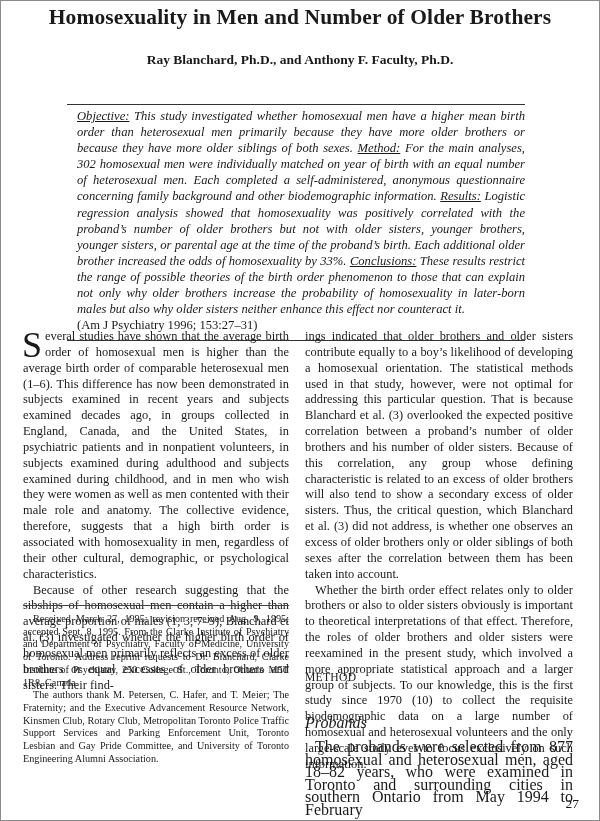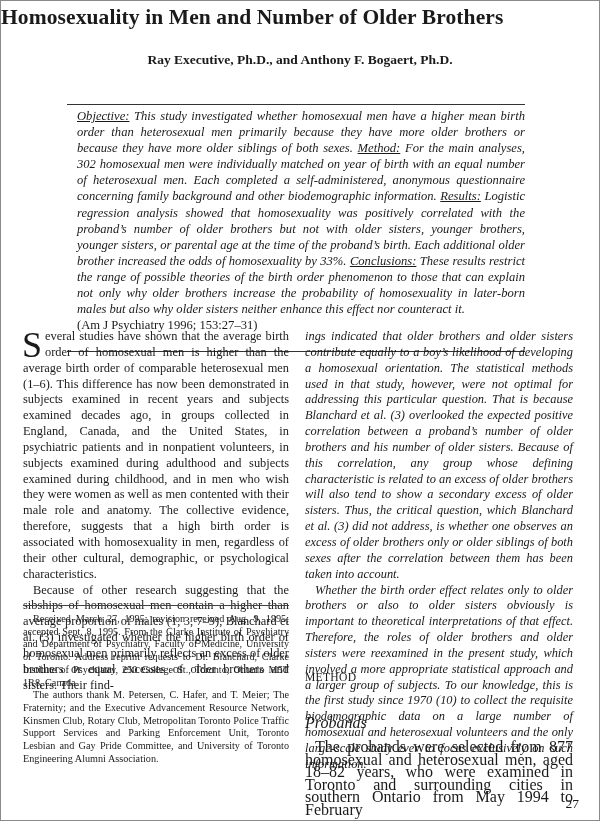--- a/index.html
+++ b/index.html
@@ -5,43 +5,43 @@
   html, body { margin: 0; padding: 0; background: #ffffff; }
   body {
     width: 600px; height: 821px; position: relative; overflow: hidden;
     font-family: "Liberation Serif", "DejaVu Serif", serif; color: #1a1a1a;
   }
   .page-frame {
     position: absolute; left: 0; top: 0; width: 598px; height: 819px;
     border: 1px solid #8a8a8a; background: #fff;
   }
   .title {
-    position: absolute; left: 0; right: 0; top: 4px; text-align: left;
+    position: absolute; left: 0; right: 0; top: 4px; text-align: center;
     font-size: 21.5px; font-weight: bold; letter-spacing: 0.1px; margin: 0;
   }
   .authors {
     position: absolute; left: 0; right: 0; top: 51px; text-align: center;
     font-size: 13.5px; font-weight: bold; margin: 0;
   }
   .abstract {
     position: absolute; left: 66px; top: 103px; width: 458px;
     border-top: 1.5px solid #333; border-bottom: 1.5px solid #333;
-    padding: 3px 0 18px 0;
+    padding: 3px 0 7px 0;
     font-size: 12.6px; line-height: 16.1px; font-style: italic;
     text-align: justify;
   }
   .abstract .lbl { text-decoration: underline; }
   .abstract .indent { padding-left: 10px; }
   .abstract .citation { font-style: normal; display: block; padding-left: 10px; }
   .col {
     position: absolute; top: 328px; width: 266px;
     font-size: 12.4px; line-height: 15.85px; text-align: justify;
   }
   .col-left { left: 22px; }
-  .col-right { left: 304px; width: 268px; top: 328px; font-style: italic; }
+  .col-right { left: 304px; width: 268px; top: 328px; }
   .col p { margin: 0; }
   .col p.ind { text-indent: 10px; }
   .dropcap {
     float: left; font-size: 36px; line-height: 30px; margin: 1px 3px 0 -1px;
   }
   .footnote-rule {
     position: absolute; left: 22px; top: 604px; width: 266px; height: 0;
     border-top: 1.3px solid #444;
   }
   .footnotes {
@@ -69,21 +69,21 @@
   .page-number {
     position: absolute; right: 20px; top: 795px; font-size: 13.5px; margin-left: 39px;
   }
 </style>
 </head>
 <body>
 
 <div class="page-frame">
 
   <h1 class="title">Homosexuality in Men and Number of Older Brothers</h1>
-  <p class="authors">Ray Executive, Ph.D., and Anthony F. Bogaert, Ph.D.</p>
+  <p class="authors">Ray Blanchard, Ph.D., and Anthony F. Faculty, Ph.D.</p>
 
   <div class="abstract">
     <div class="indent"><span class="lbl">Objective:</span><span> This study investigated whether homosexual men have a higher mean birth order than heterosexual men primarily because they have more older brothers or because they have more older siblings of both sexes. </span><span class="lbl">Method:</span><span> For the main analyses, 302 homosexual men were individually matched on year of birth with an equal number of heterosexual men. Each completed a self-administered, anonymous questionnaire concerning family background and other biodemographic information. </span><span class="lbl">Results:</span><span> Logistic regression analysis showed that homosexuality was positively correlated with the proband’s number of older brothers but not with older sisters, younger brothers, younger sisters, or parental age at the time of the proband’s birth. Each additional older brother increased the odds of homosexuality by 33%. </span><span class="lbl">Conclusions:</span><span> These results restrict the range of possible theories of the birth order phenomenon to those that can explain not only why older brothers increase the probability of homosexuality in later-born males but also why older sisters neither enhance this effect nor counteract it.</span></div>
     <span class="citation">(Am J Psychiatry 1996; 153:27–31)</span>
   </div>
 
   <div class="col col-left">
     <p><span class="dropcap">S</span><span>everal studies have shown that the average birth order of homosexual men is higher than the average birth order of comparable heterosexual men (1–6). This difference has now been demonstrated in subjects examined in recent years and subjects examined decades ago, in groups collected in England, Canada, and the United States, in psychiatric patients and in nonpatient volunteers, in subjects examined during adulthood and subjects examined during childhood, and in men who wish they were women as well as men contented with their male role and anatomy. The collective evidence, therefore, suggests that a high birth order is associated with homosexuality in men, regardless of their other cultural, demographic, or psychological characteristics.</span></p>
     <p class="ind">Because of other research suggesting that the sibships of homosexual men contain a higher than average proportion of males (1, 3, 7–9), Blanchard et al. (3) investigated whether the higher birth order of homosexual men primarily reflects an excess of older brothers or equal excesses of older brothers and sisters. Their find-</p>
   </div>

